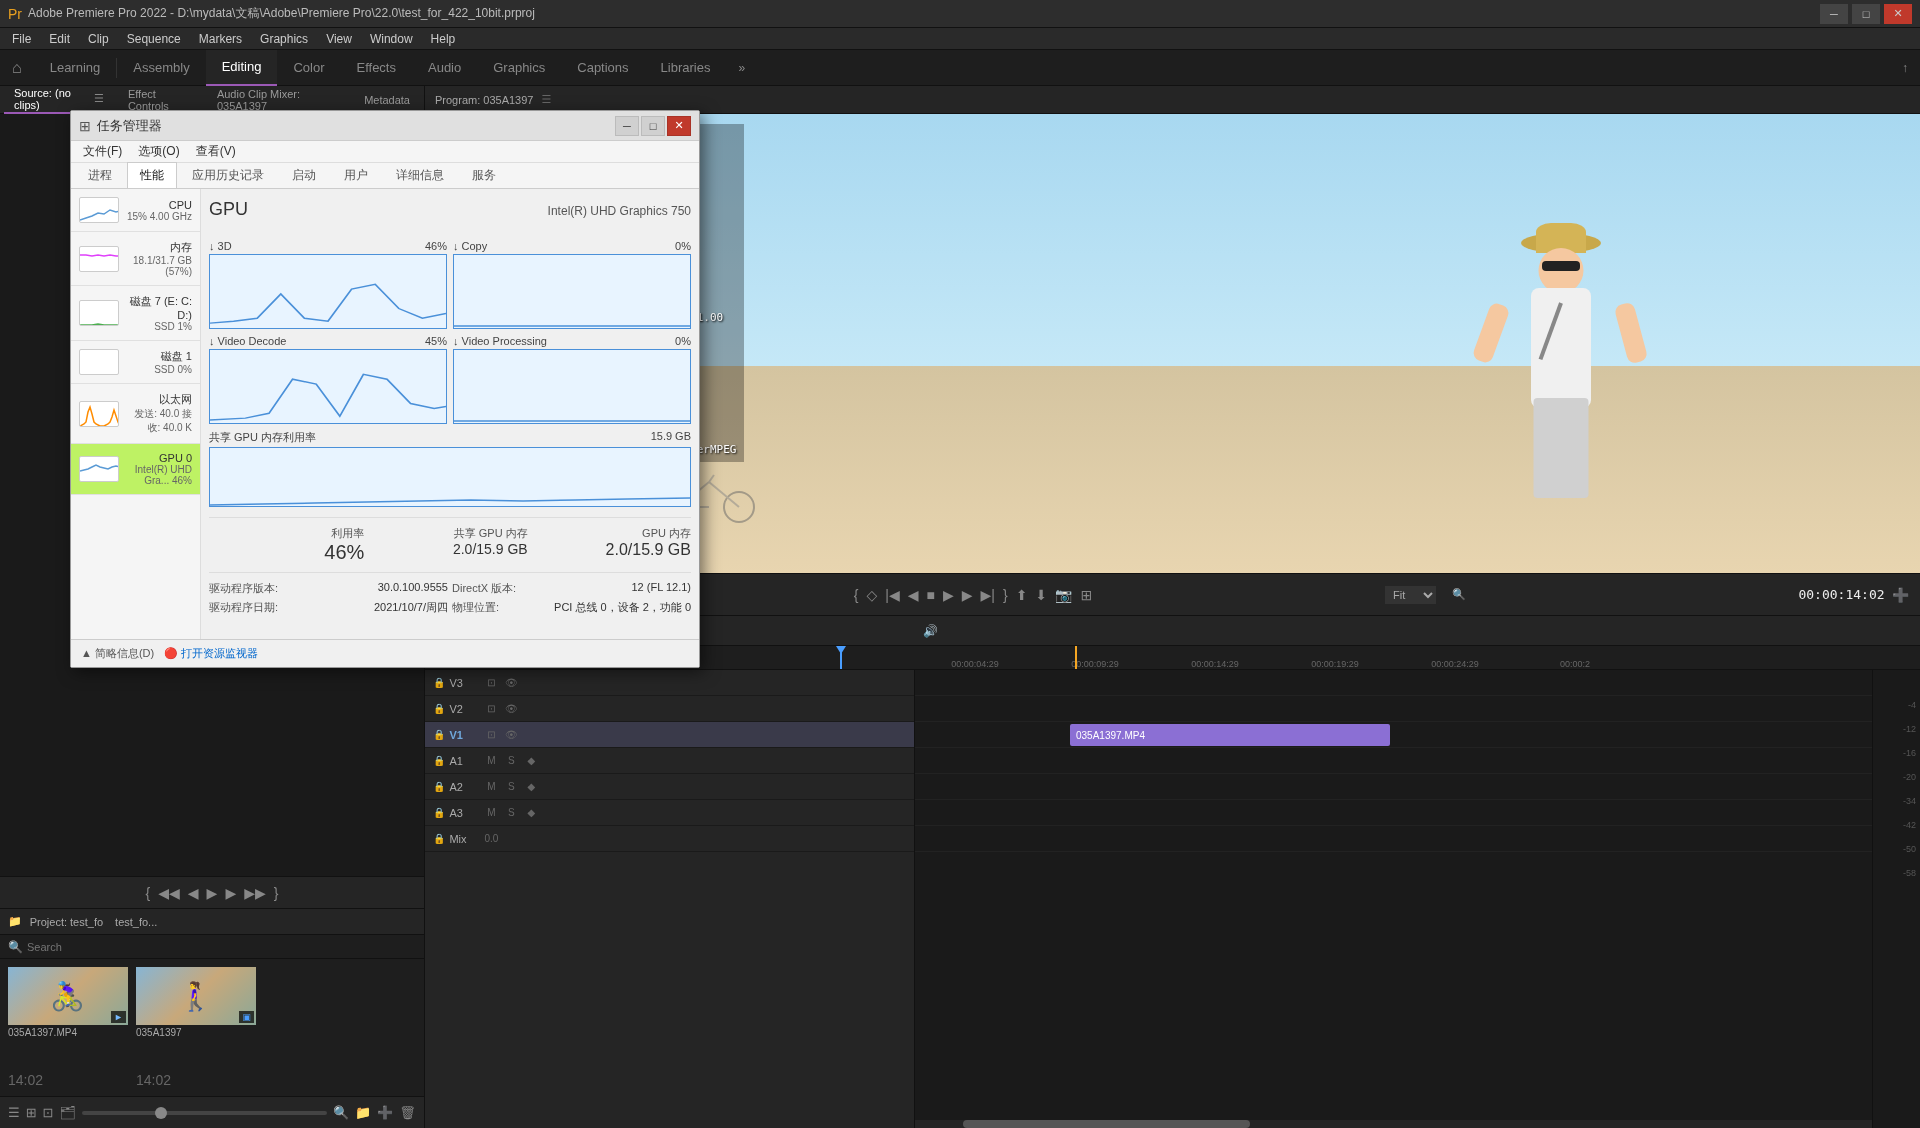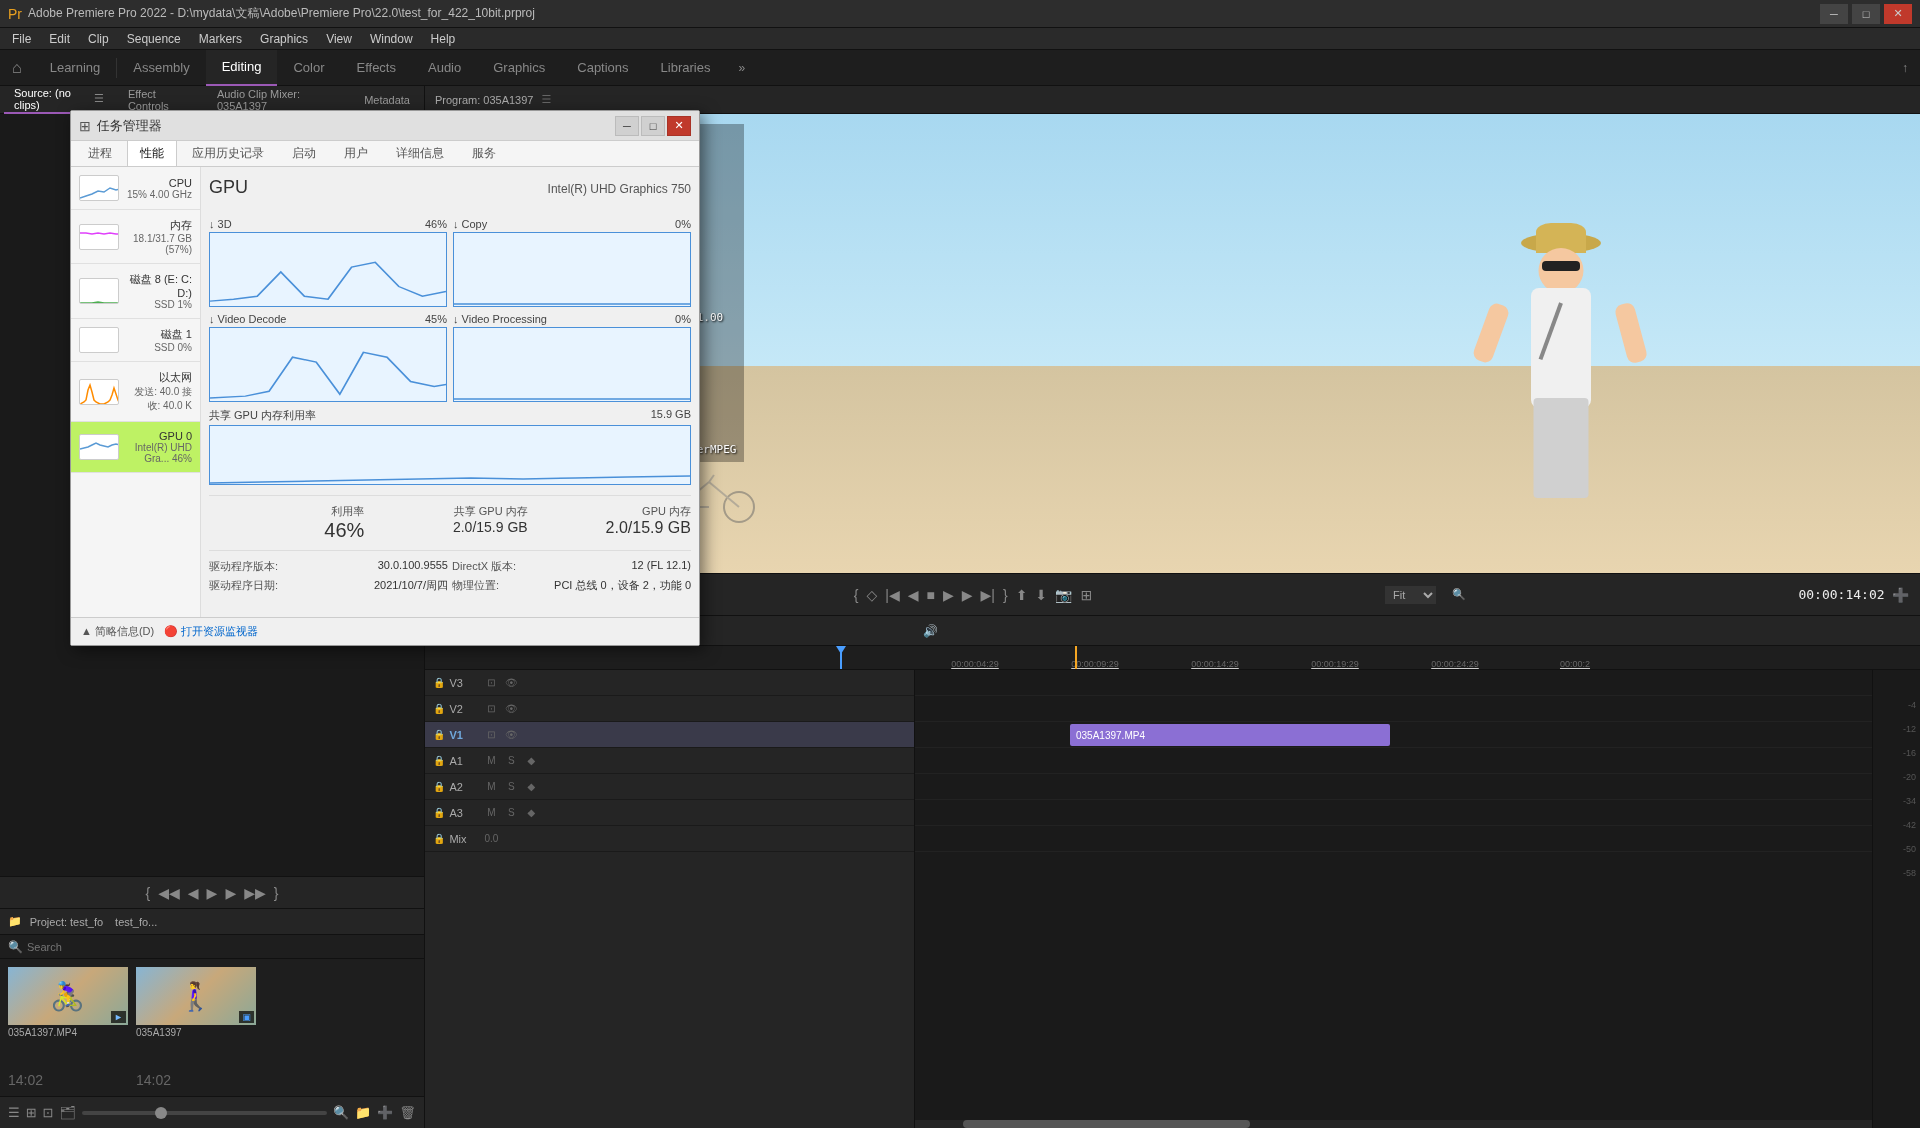--- a/index.html
+++ b/index.html
@@ -281,21 +281,20 @@
     }
     .timeline-ruler {
       height: 24px;
       background: #1e1e1e;
       display: flex;
       align-items: center;
       position: relative;
       border-bottom: 1px solid #111;
       overflow: hidden;
       padding-left: 490px;
-      text-decoration: underline;
     }
     .ruler-marks {
       display: flex;
       align-items: flex-end;
       height: 100%;
       gap: 0;
     }
     .ruler-label { font-size: 9px; color: #666; width: 120px; text-align: center; }
     .timeline-tracks {
       flex: 1;
@@ -867,20 +866,25 @@
   <div class="tm-titlebar">
     <span class="tm-icon">⊞</span>
     <span class="tm-title">任务管理器</span>
     <div class="tm-win-controls">
       <button class="tm-win-btn">─</button>
       <button class="tm-win-btn">□</button>
       <button class="tm-win-btn close">✕</button>
     </div>
   </div>
 
+  <div class="tm-menubar">
+    <span class="tm-menu-item">文件(F)</span>
+    <span class="tm-menu-item">选项(O)</span>
+    <span class="tm-menu-item">查看(V)</span>
+  </div>
 
   <div class="tm-tabs">
     <span class="tm-tab">进程</span>
     <span class="tm-tab active">性能</span>
     <span class="tm-tab">应用历史记录</span>
     <span class="tm-tab">启动</span>
     <span class="tm-tab">用户</span>
     <span class="tm-tab">详细信息</span>
     <span class="tm-tab">服务</span>
   </div>
@@ -913,21 +917,21 @@
         </div>
       </div>
 
       <div class="tm-sidebar-item">
         <div class="tm-sidebar-mini-chart">
           <svg width="40" height="26">
             <polyline points="0,24 6,24 12,24 18,23 24,24 30,24 36,24 40,24" stroke="#4caf50" stroke-width="1.5" fill="none"></polyline>
           </svg>
         </div>
         <div class="tm-sidebar-info">
-          <div class="label">磁盘 8 (E: C: D:)</div>
+          <div class="label">磁盘 7 (E: C: D:)</div>
           <div class="value">SSD 1%</div>
         </div>
       </div>
 
       <div class="tm-sidebar-item">
         <div class="tm-sidebar-mini-chart">
           <svg width="40" height="26">
             <polyline points="0,25 6,25 12,25 18,25 24,25 30,25 36,25 40,25" stroke="#4caf50" stroke-width="1.5" fill="none"></polyline>
           </svg>
         </div>

